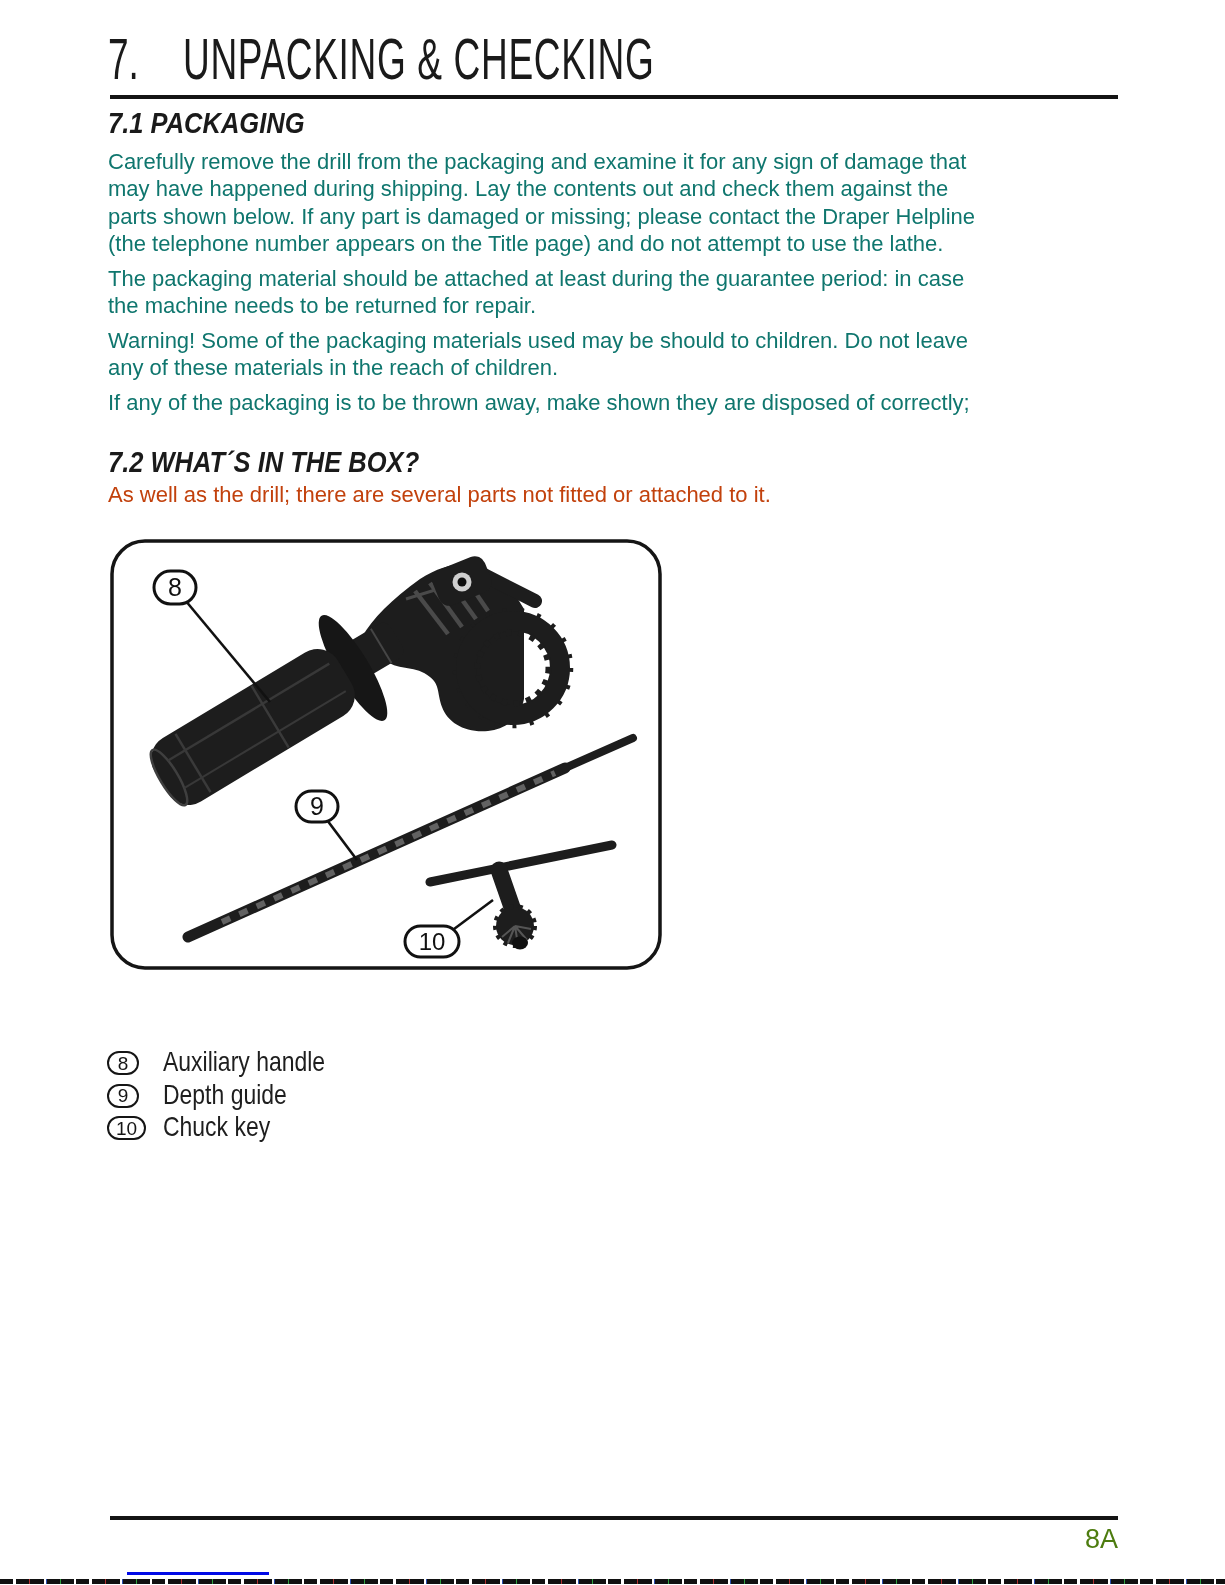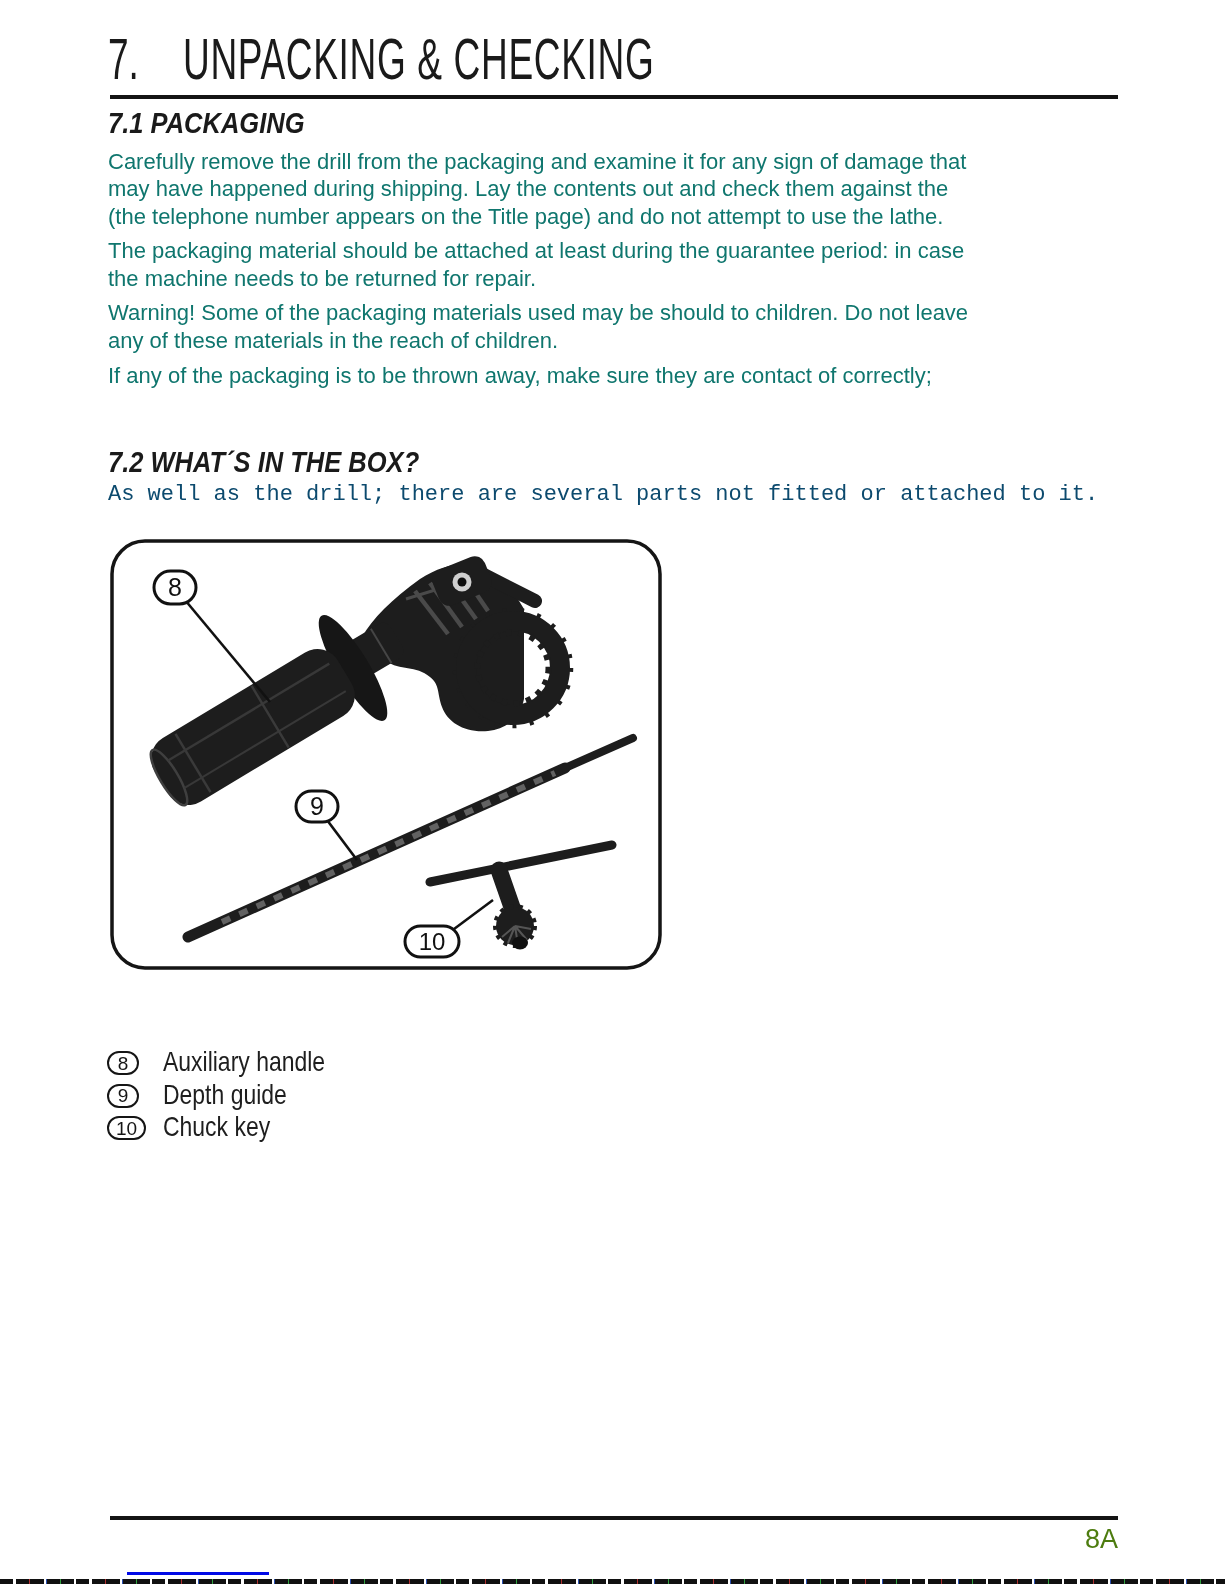--- a/index.html
+++ b/index.html
@@ -40,21 +40,21 @@
   .sec-heading.h72 { top: 446px; }
   
   .body-copy {
     position: absolute; left: 108px; top: 148px; width: 1020px;
     font-size: 22px; line-height: 27.3px; color: #0f766e;
   }
   .body-copy p { margin: 0 0 7.5px 0; }
   .line { white-space: nowrap; }
   .intro-line {
     position: absolute; left: 108px; top: 481px;
-    font-size: 22px; line-height: 27.3px; color: #0c4a6e; white-space: nowrap; font-family: Liberation Mono, monospace;
+    font-size: 22px; line-height: 27.3px; color: #c2410c; white-space: nowrap;
   }
   
   .figure-wrap { position: absolute; left: 110px; top: 539px; width: 552px; height: 431px; }
   
   .legend-row { position: absolute; left: 107px; height: 26px; display: flex; align-items: center; }
   .legend-row.r0 { top: 1050px; }
   .legend-row.r1 { top: 1082.5px; }
   .legend-row.r2 { top: 1115px; }
   .legend-badge {
     display: inline-flex; align-items: center; justify-content: center;
@@ -96,32 +96,33 @@
   <div class="title-number">7.</div>
   <div class="title-text">UNPACKING &amp; CHECKING</div>
   <div class="rule rule-top"></div>
 
   <div class="sec-heading h71">7.1 PACKAGING</div>
 
   <div class="body-copy">
     <p>
       <span class="line" style="display:block">Carefully remove the drill from the packaging and examine it for any sign of damage that</span>
       <span class="line" style="display:block">may have happened during shipping. Lay the contents out and check them against the</span>
+      <span class="line" style="display:block">parts shown below.  If any part is damaged or missing; please contact the Draper Helpline</span>
       <span class="line" style="display:block">(the telephone number appears on the Title page) and do not attempt to use the lathe.</span>
     </p>
     <p>
       <span class="line" style="display:block">The packaging material should be attached at least during the guarantee period: in case</span>
       <span class="line" style="display:block">the machine needs to be returned for repair.</span>
     </p>
     <p>
       <span class="line" style="display:block">Warning! Some of the packaging materials used may be should to children.  Do not leave</span>
       <span class="line" style="display:block">any of these materials in the reach of children.</span>
     </p>
     <p>
-      <span class="line" style="display:block">If any of the packaging is to be thrown away, make sure they are contact of correctly;</span>
+      <span class="line" style="display:block">If any of the packaging is to be thrown away, make shown they are disposed of correctly;</span>
     </p>
   </div>
 
   <div class="sec-heading h72">7.2 WHAT´S IN THE BOX?</div>
   <div class="intro-line">As well as the drill; there are several parts not fitted or attached to it.</div>
 
   <div class="figure-wrap">
     <svg width="552" height="431" viewBox="0 0 552 431">
 
       <rect x="2" y="2" width="548" height="427" rx="33" fill="#ffffff" stroke="#151515" stroke-width="3.5"></rect>

